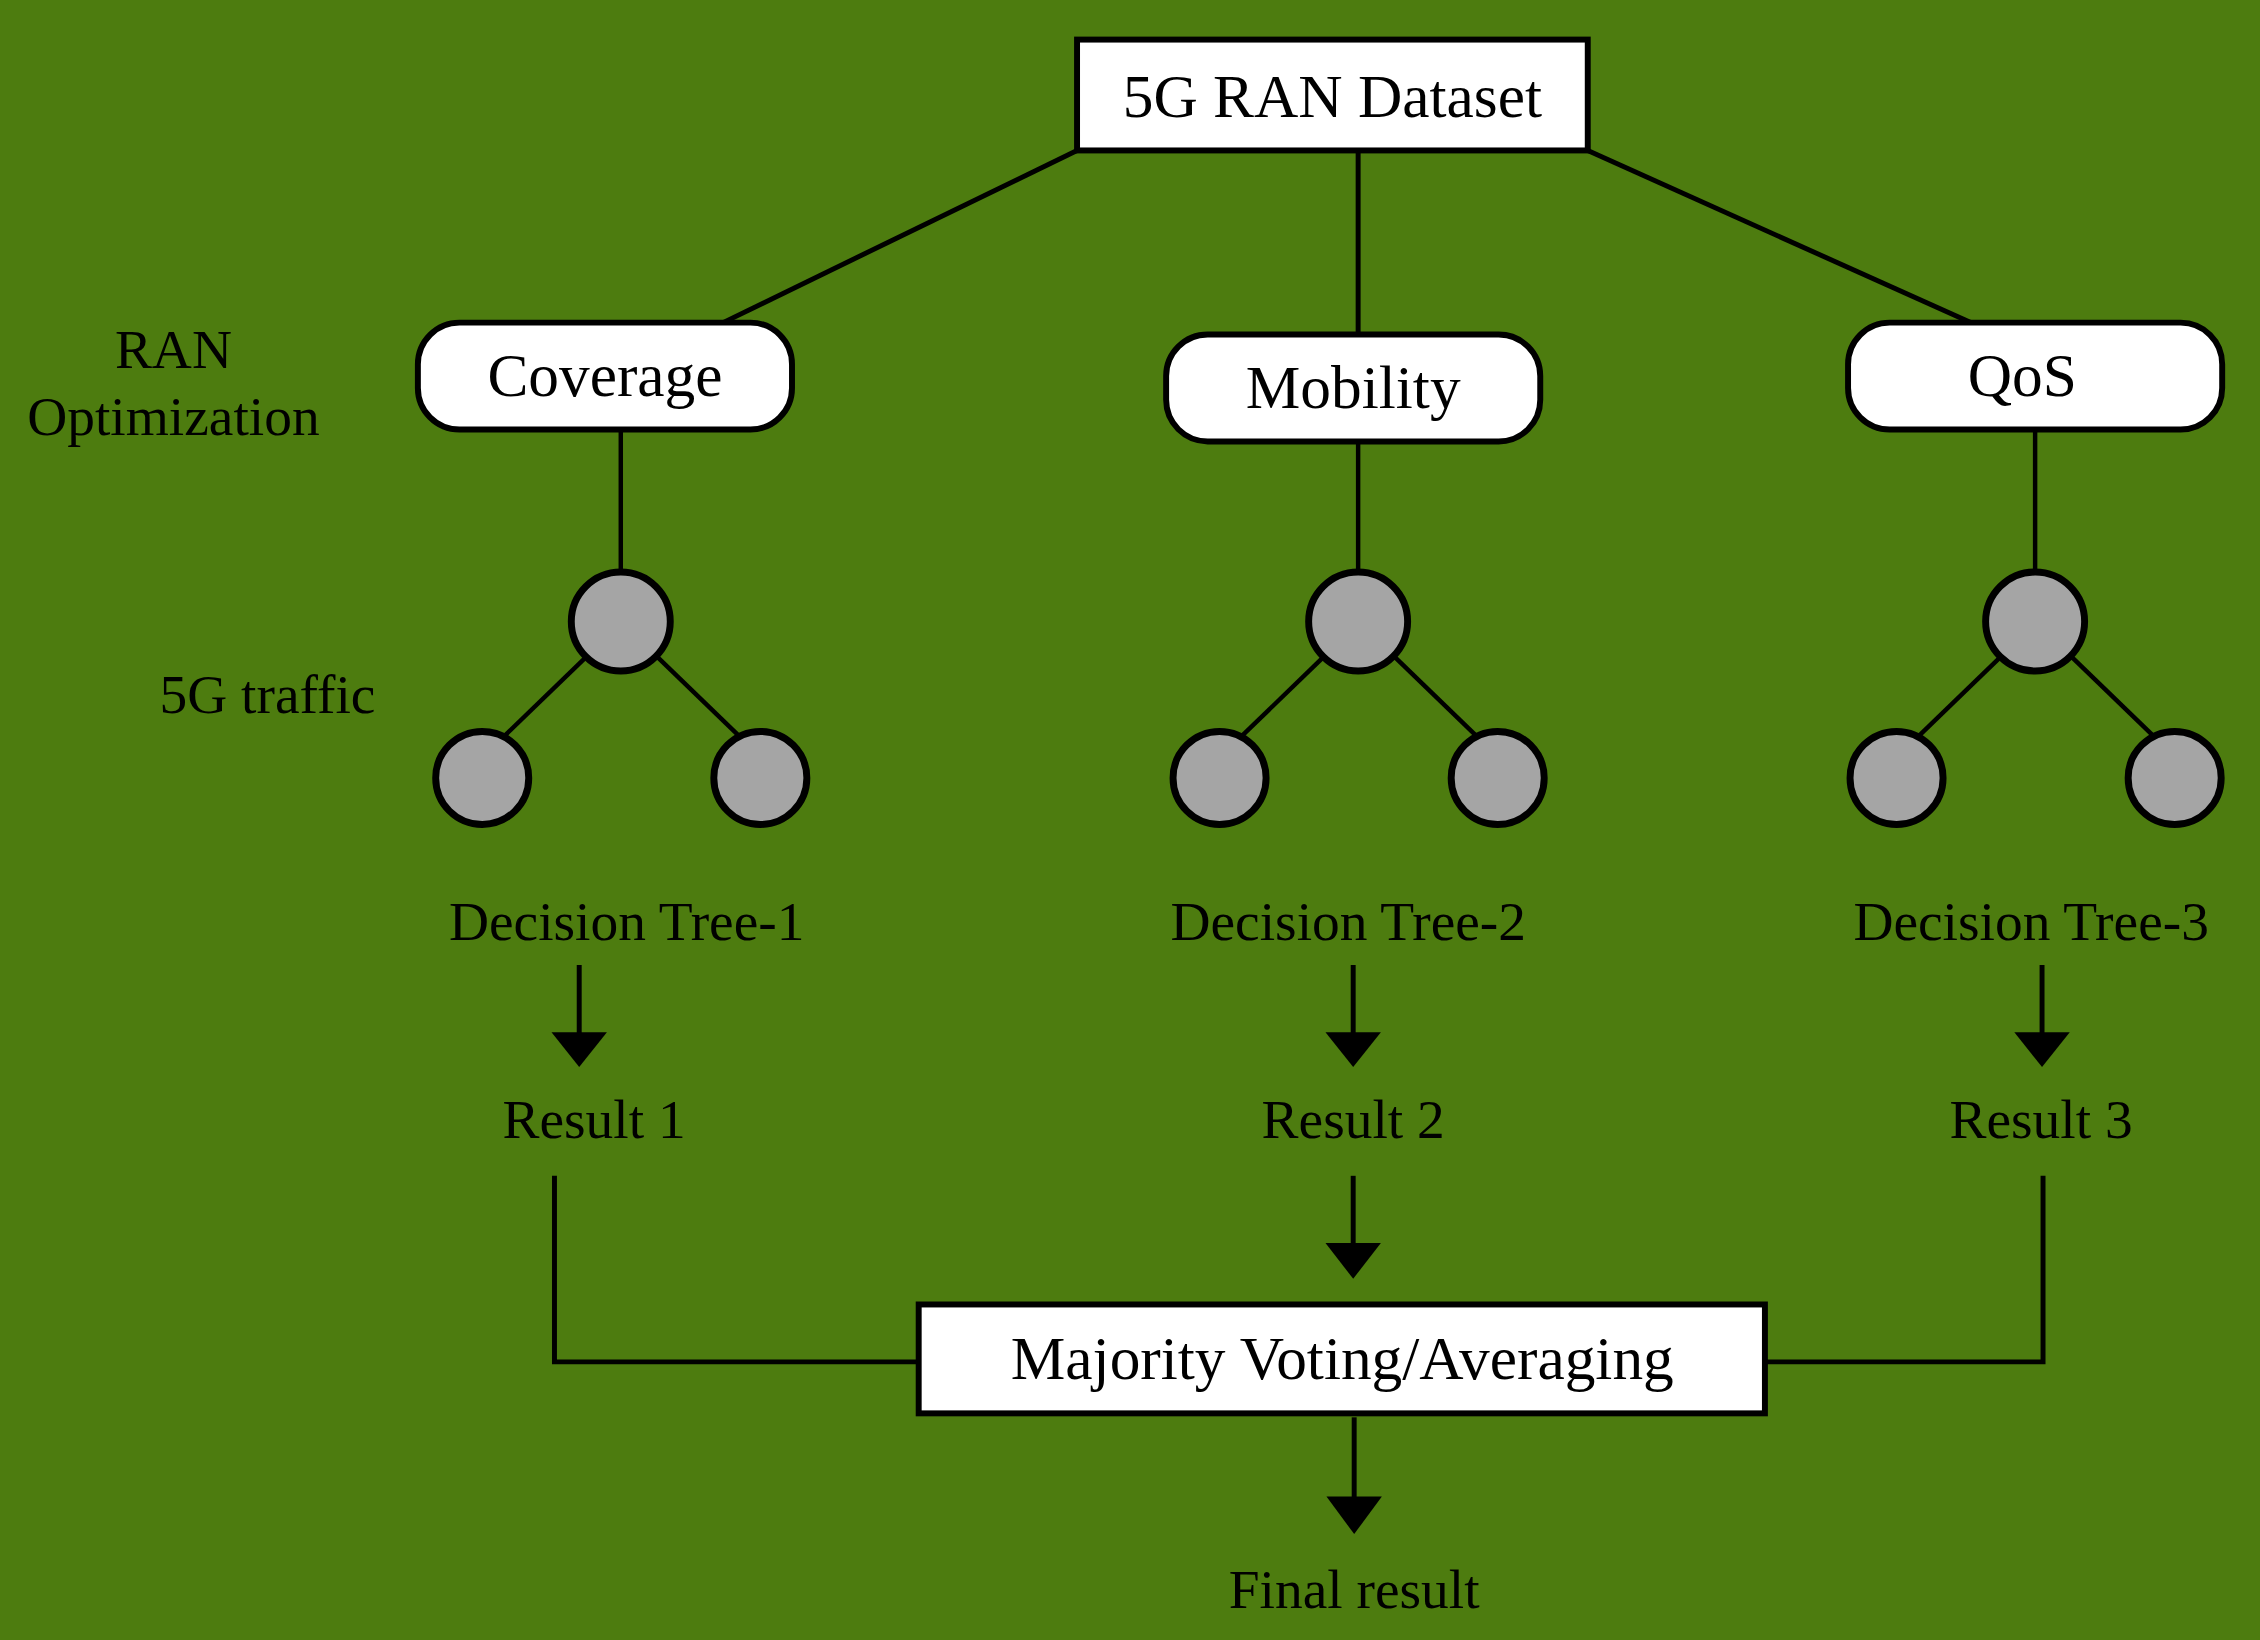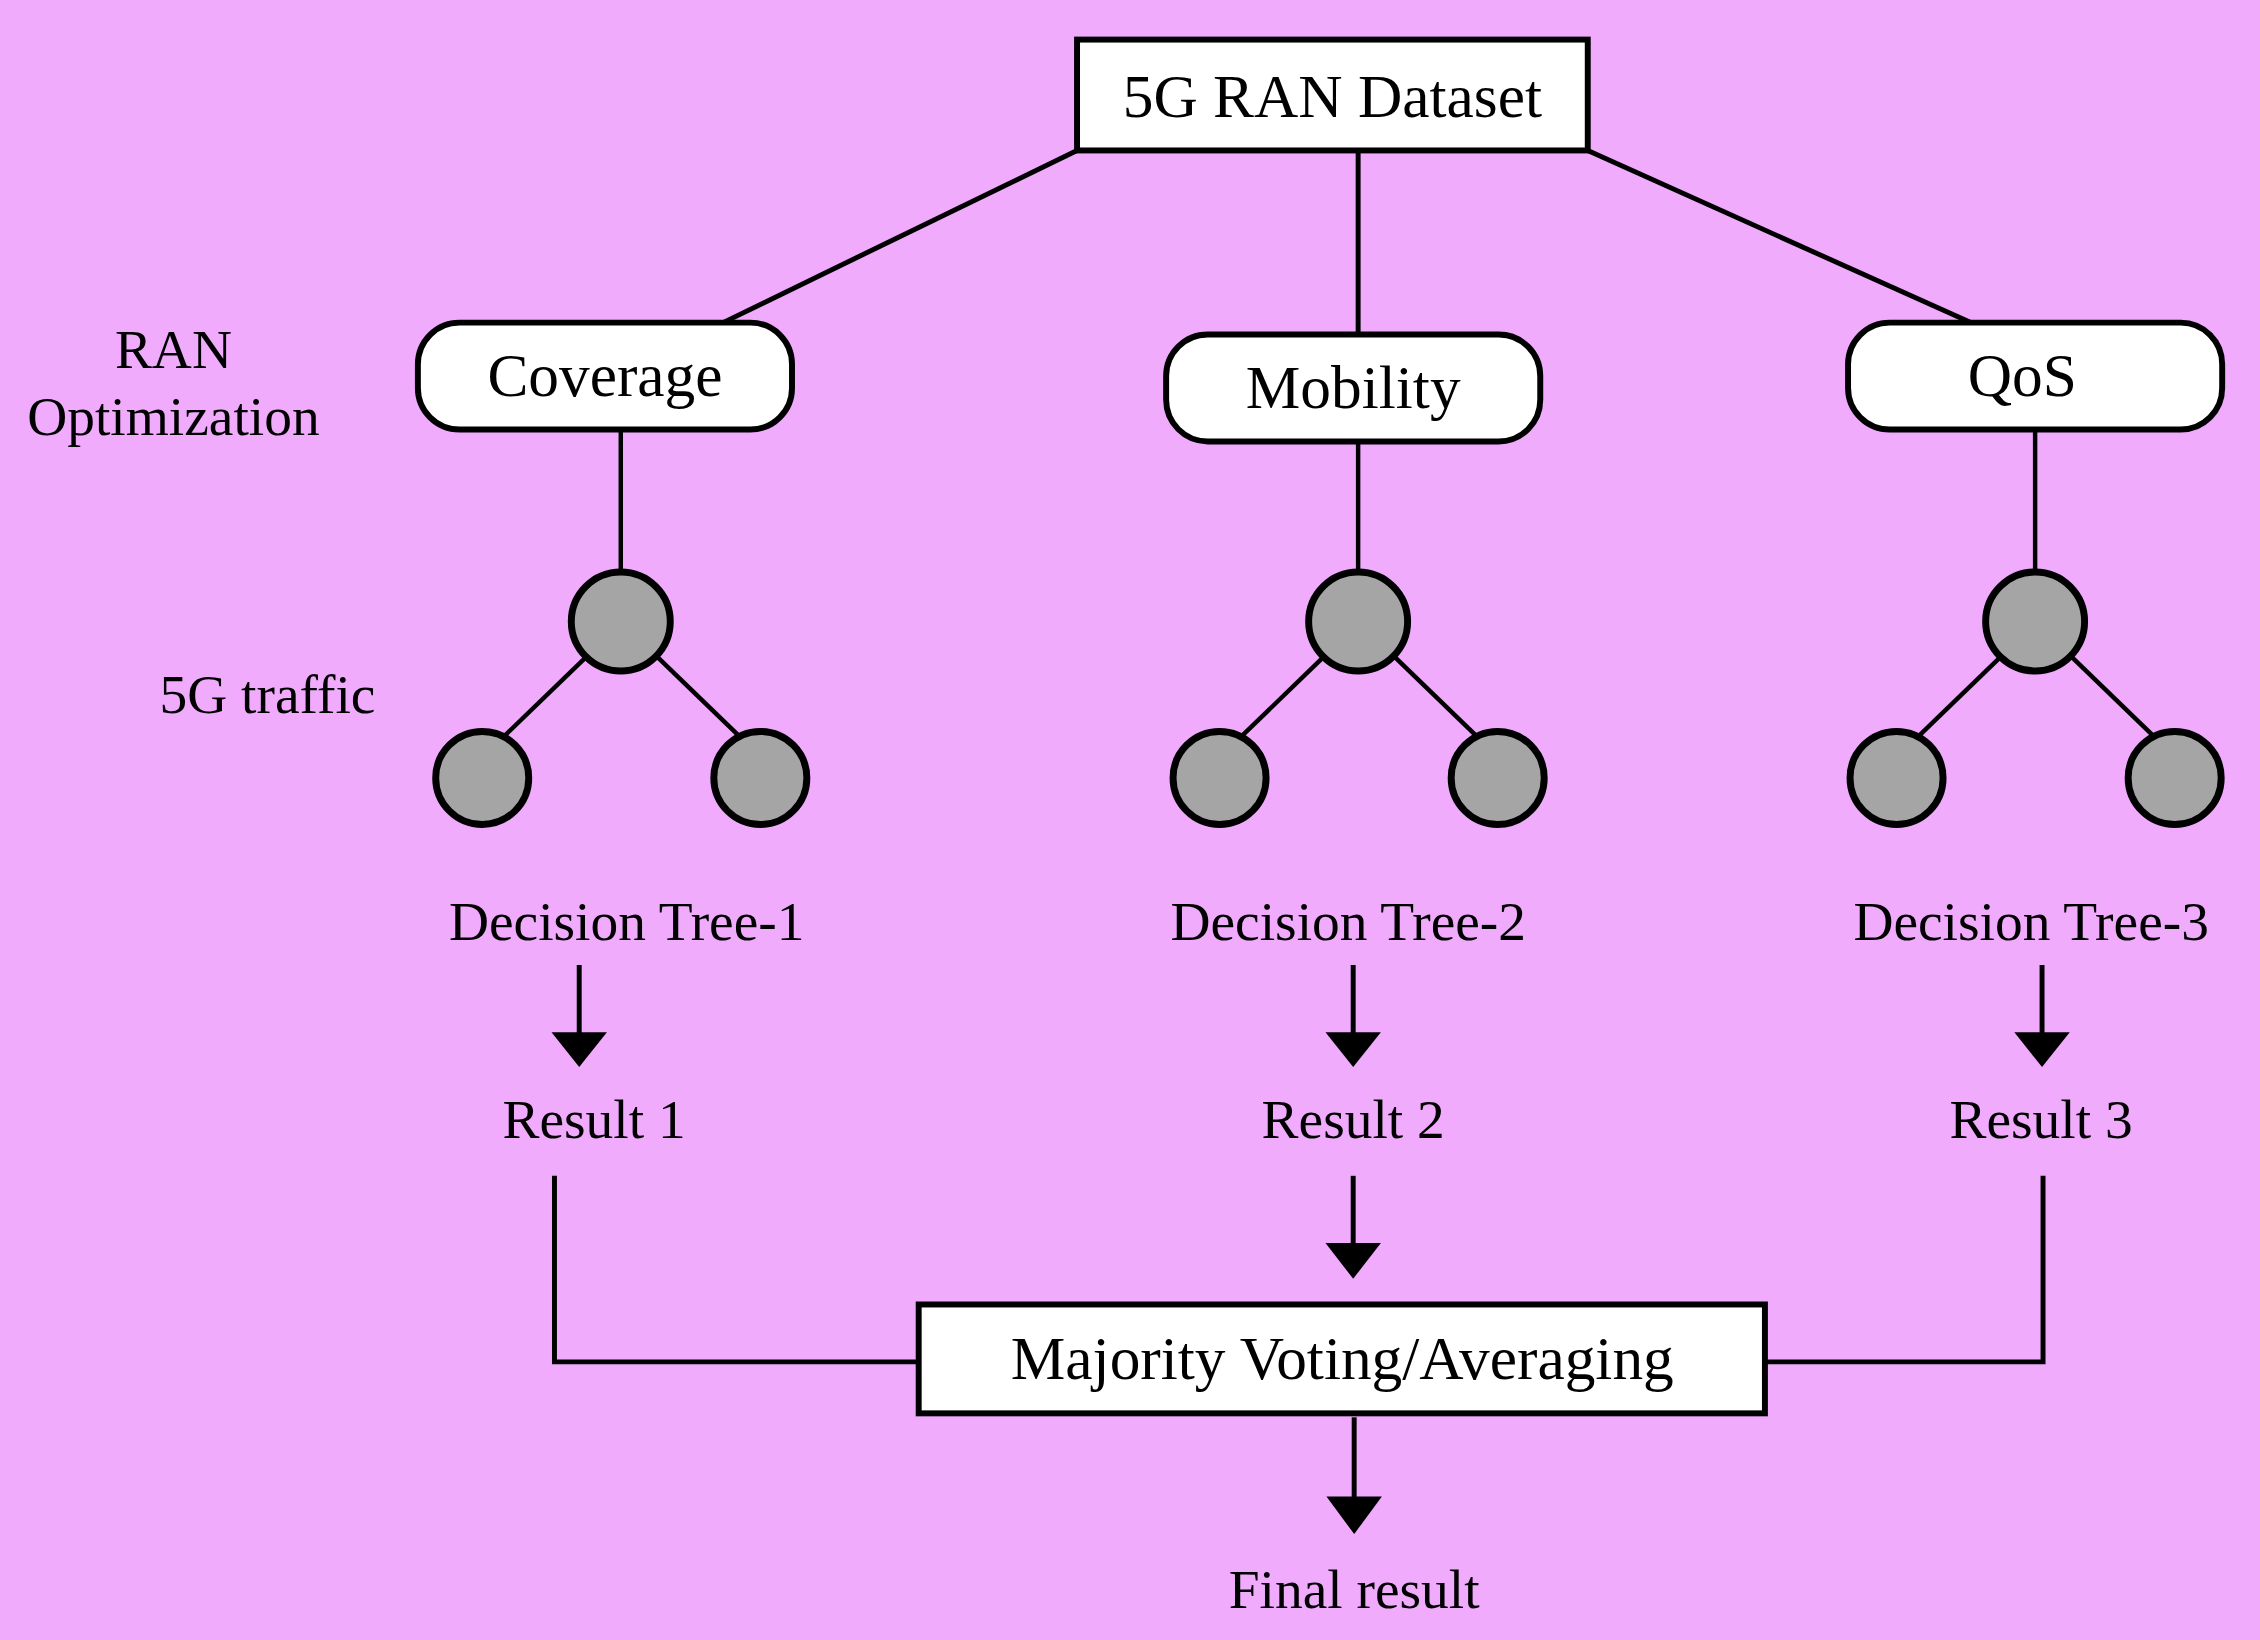--- a/index.html
+++ b/index.html
@@ -10,21 +10,21 @@
   body {
     width: 2260px;
     height: 1640px;
     overflow: hidden;
     font-family: "Liberation Serif", "DejaVu Serif", serif;
   }
   #diagram-root {
     position: relative;
     width: 2260px;
     height: 1640px;
-    background: #f0abfc;
+    background: #4d7c0f;
   }
   svg#flow {
     position: absolute;
     top: 0;
     left: 0;
     width: 2260px;
     height: 1640px;
     display: block;
   }
   .box-stroke {

